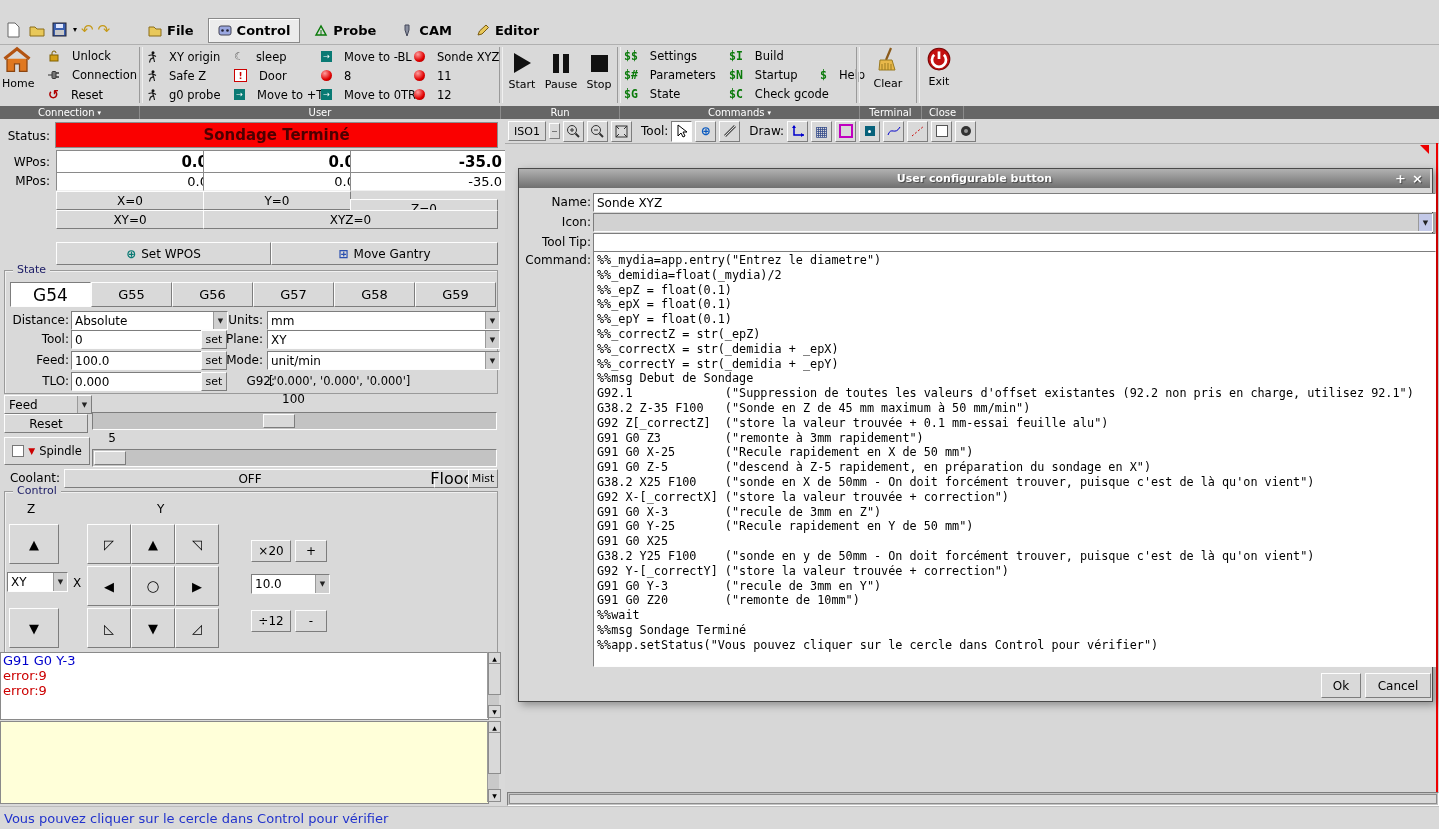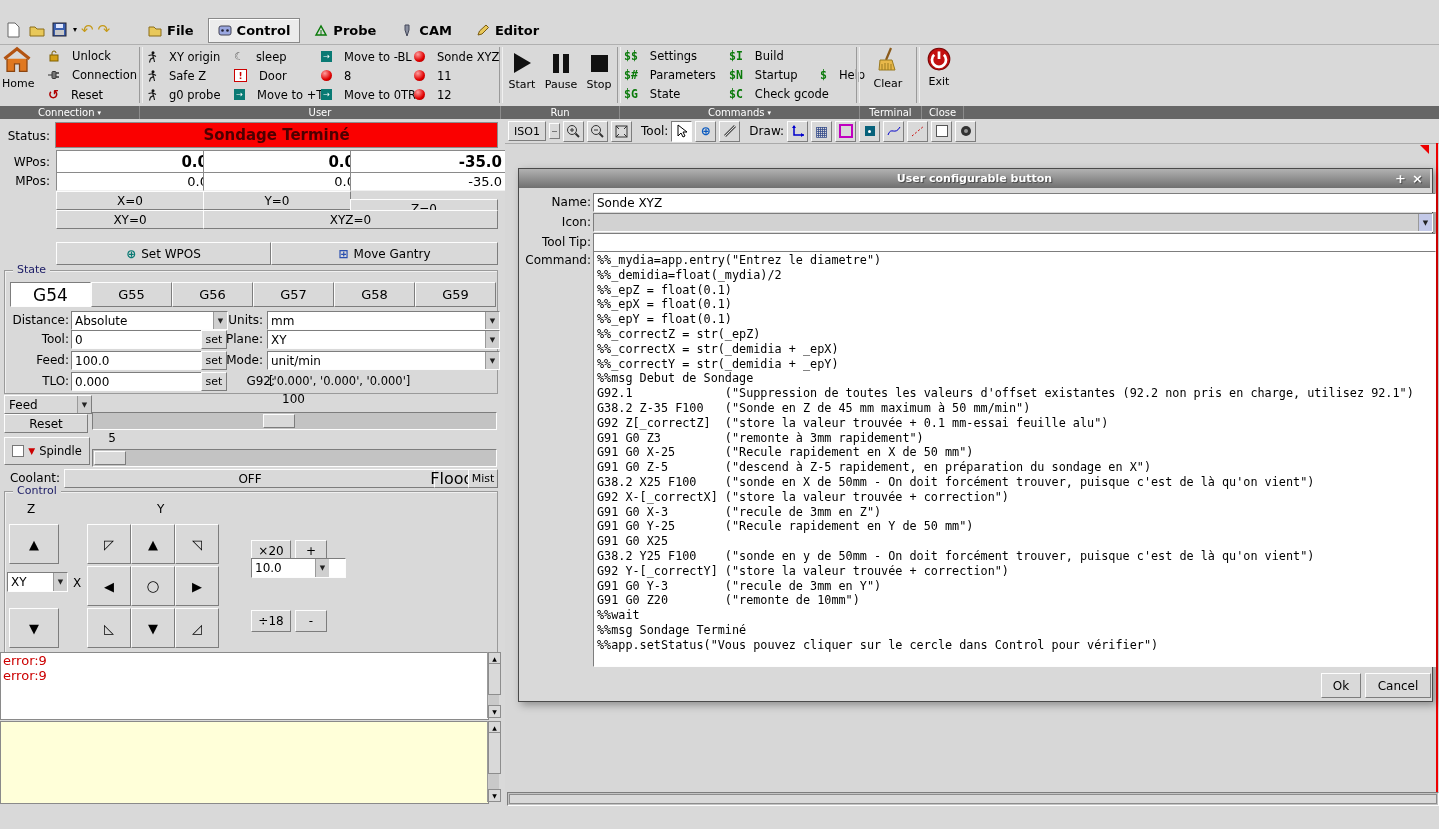--- a/index.html
+++ b/index.html
@@ -447,29 +447,30 @@
       <div class="p btn" style="left:170px;top:116px;width:42px;height:38px;font-size:13px">◿</div>
 
       <div class="p ent" style="left:2px;top:80px;width:56px;height:18px;padding-right:0">
           <span>XY</span>
           <span class="car">▼</span>
         </div>
       <span class="p" style="left:68px;top:84px;font-size:12px">X</span>
 
       <div class="p btn" style="left:246px;top:48px;width:38px;height:20px">×20</div>
       <div class="p btn" style="left:290px;top:48px;width:30px;height:20px">+</div>
-      <div class="p ent" style="left:246px;top:66px;width:74px;height:18px;padding-right:16px">
+      <div class="p ent" style="left:246px;top:82px;width:74px;height:18px;padding-right:0">
           <span>10.0</span>
           <span class="car">▼</span>
         </div>
-      <div class="p btn" style="left:246px;top:118px;width:38px;height:20px">÷18</div>
+      <div class="p btn" style="left:246px;top:118px;width:38px;height:20px">÷12</div>
       <div class="p btn" style="left:290px;top:118px;width:30px;height:20px">-</div>
     </div>
 
     <div class="p" style="left:0;top:533px;width:487px;height:66px;background:#fff;border:1px solid #8a8a8a;overflow:hidden">
+      <div class="logline logblue">G91 G0 Y-3</div>
       <div class="logline logred">error:9</div>
       <div class="logline logred">error:9</div>
     </div>
     <div class="sb" style="left:487px;top:533px;width:11px;height:66px">
       <div class="sbbtn" style="top:0">▲</div>
       <div class="sbthumb" style="top:11px;height:30px"></div>
       <div class="sbbtn" style="bottom:0">▼</div>
     </div>
 
     <div class="p" style="left:0;top:602px;width:487px;height:81px;background:#ffffd9;border:1px solid #8a8a8a"></div>
@@ -613,14 +614,17 @@
 G91 G0 Z20        ("remonte de 10mm")
 %%wait
 %%msg Sondage Terminé
 %%app.setStatus("Vous pouvez cliquer sur le cercle dans Control pour vérifier")</div>
     </div>
 
     <div class="p btn" style="left:802px;top:504px;width:38px;height:23px">Ok</div>
     <div class="p btn" style="left:846px;top:504px;width:64px;height:23px">Cancel</div>
   </div>
 
+  <div class="p" style="left:0;top:806px;width:1439px;height:23px;background:#d9d9d9;border-top:1px solid #bcbcbc">
+    <span class="p" style="left:4px;top:4px;color:#2233cc;font-size:13px;white-space:nowrap">Vous pouvez cliquer sur le cercle dans Control pour vérifier</span>
+  </div>
 
 </div>
 
 </body></html>

